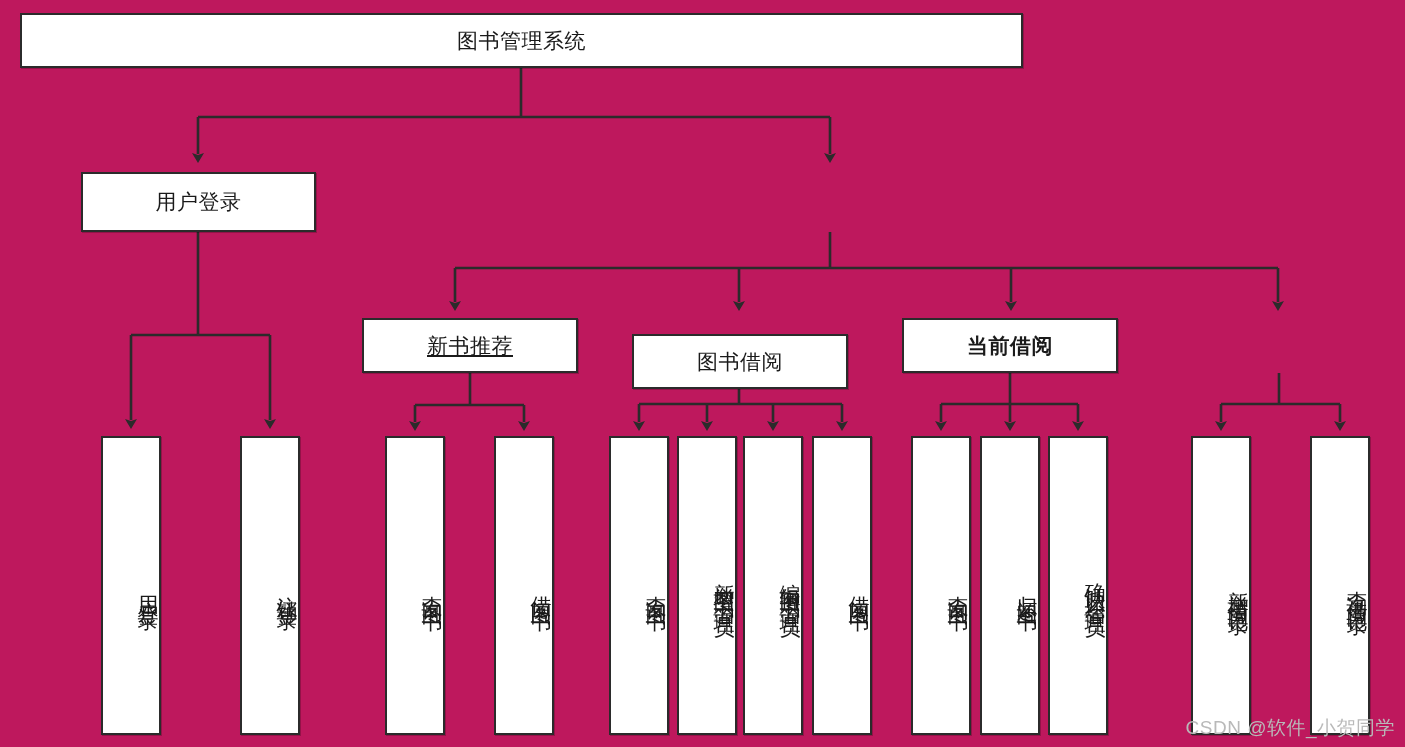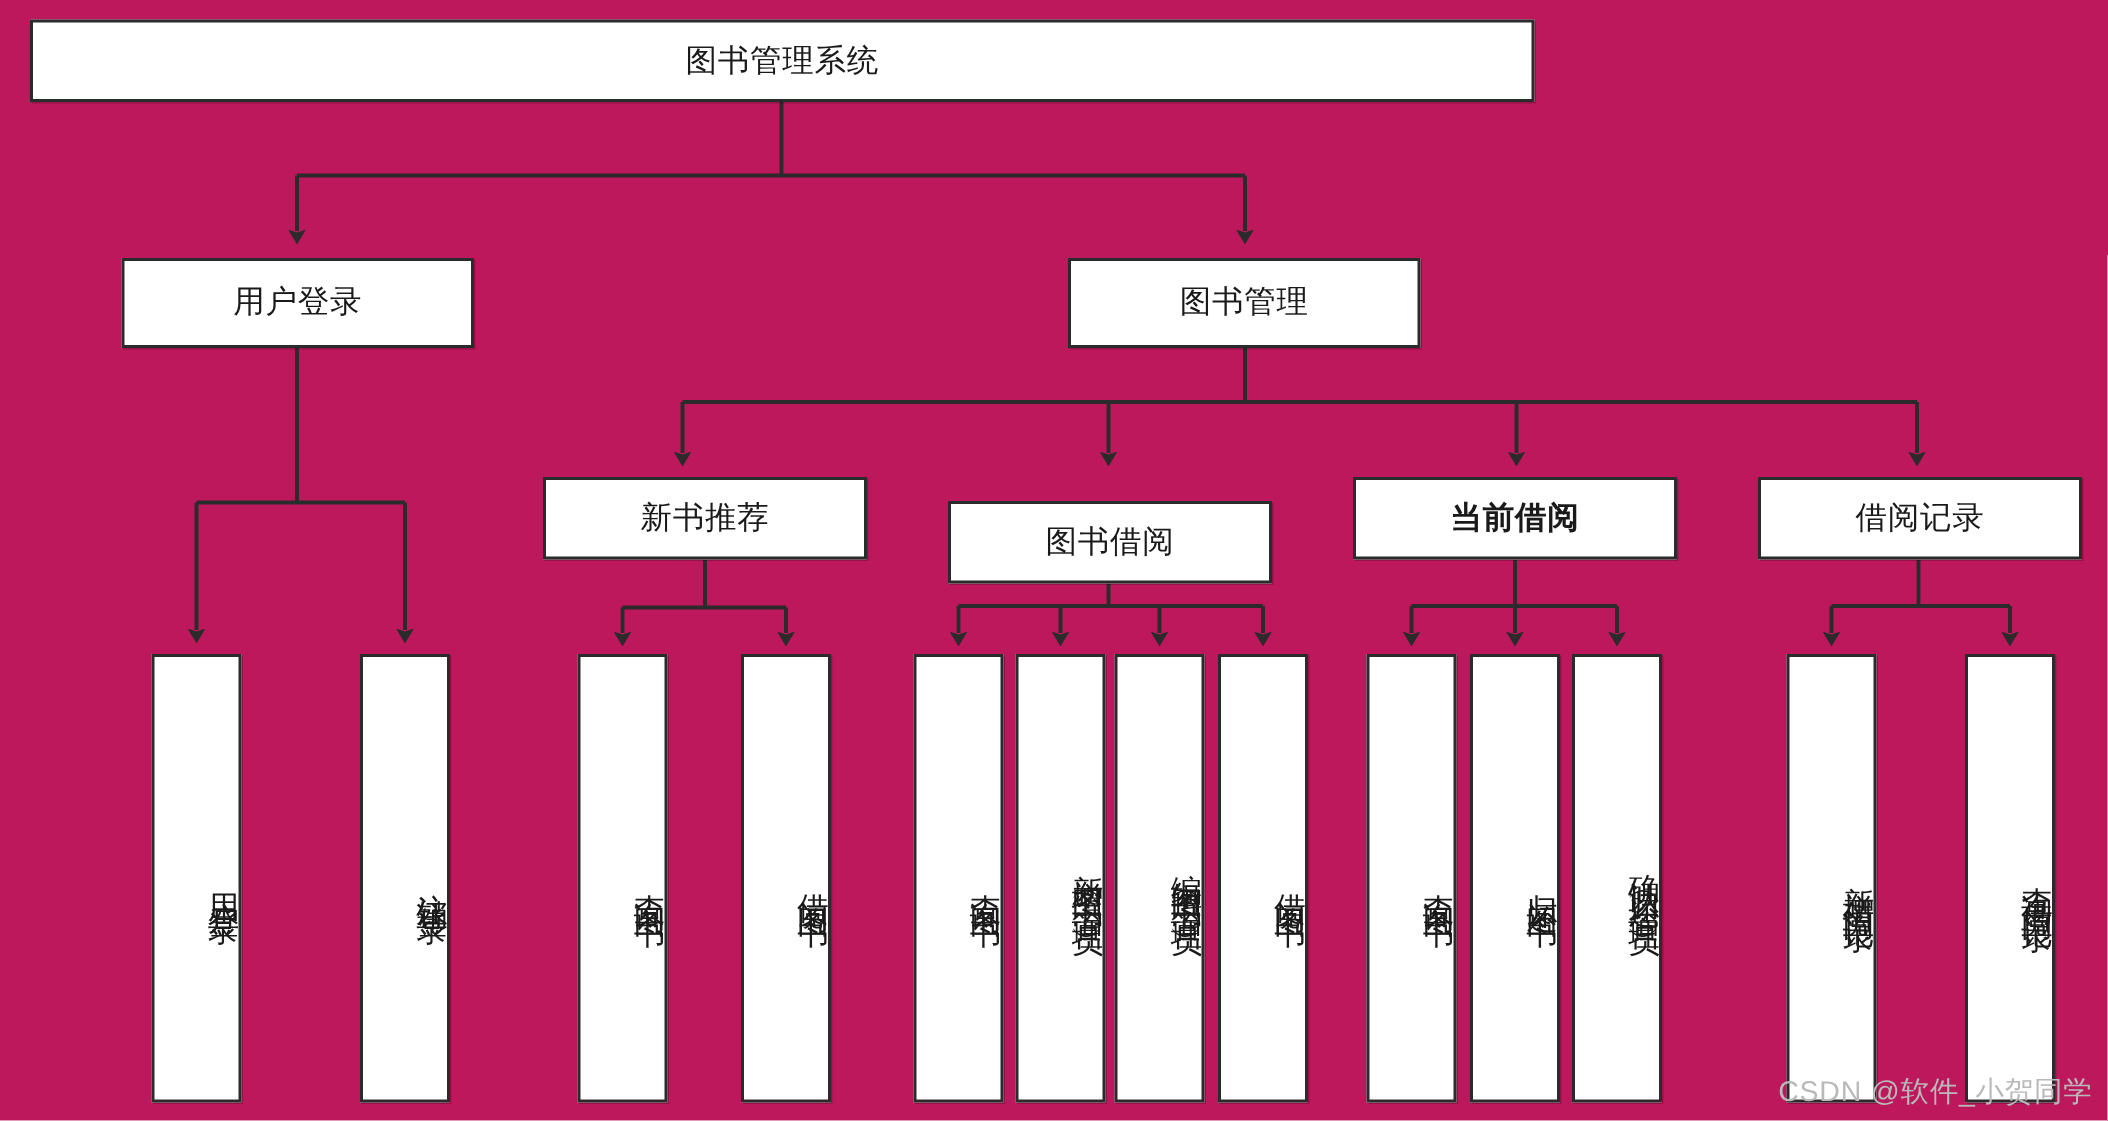--- a/index.html
+++ b/index.html
@@ -122,35 +122,29 @@
     </g>
   </svg>
 
   <div class="node horiz" style="left:20px; top:13px; width:1003px; height:55px;">
     <span>图书管理系统</span>
   </div>
 
   <div class="node horiz" style="left:81px; top:172px; width:235px; height:60px;">
     <span>用户登录</span>
   </div>
-  <div class="node horiz" style="left:712px; top:172px; width:235px; height:60px;">
-    <span>图书管理</span>
-  </div>
 
-  <div class="node horiz" style="left:362px; top:318px; width:216px; height:55px;">
+  <div class="node horiz" style="left:362px; top:318px; width:216px; height:55px;text-decoration:underline;">
     <span>新书推荐</span>
   </div>
   <div class="node horiz" style="left:632px; top:334px; width:216px; height:55px;">
     <span>图书借阅</span>
   </div>
   <div class="node horiz" style="left:902px; top:318px; width:216px; height:55px;font-weight:bold;">
     <span>当前借阅</span>
-  </div>
-  <div class="node horiz" style="left:1172px; top:318px; width:216px; height:55px;">
-    <span>借阅记录</span>
   </div>
 
   <div class="node vert" style="left:101px; top:436px; width:60px; height:299px;">
     <span class="vtext">用户登录</span>
   </div>
   <div class="node vert" style="left:240px; top:436px; width:60px; height:299px;">
     <span class="vtext">注销登录</span>
   </div>
 
   <div class="node vert" style="left:385px; top:436px; width:60px; height:299px;">

